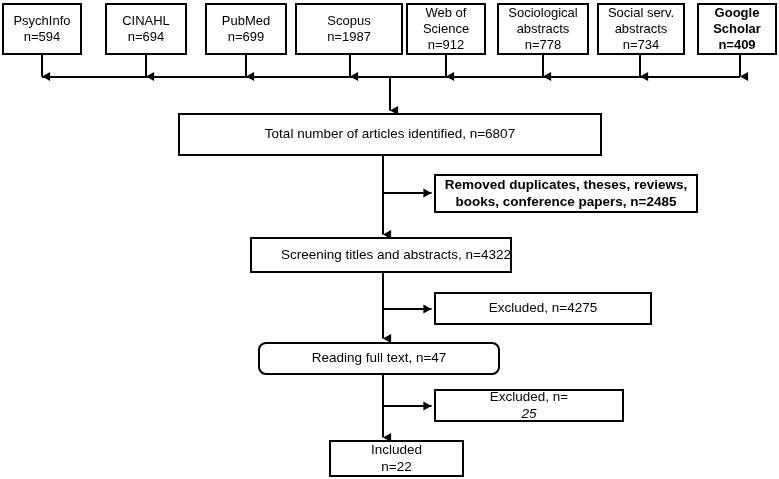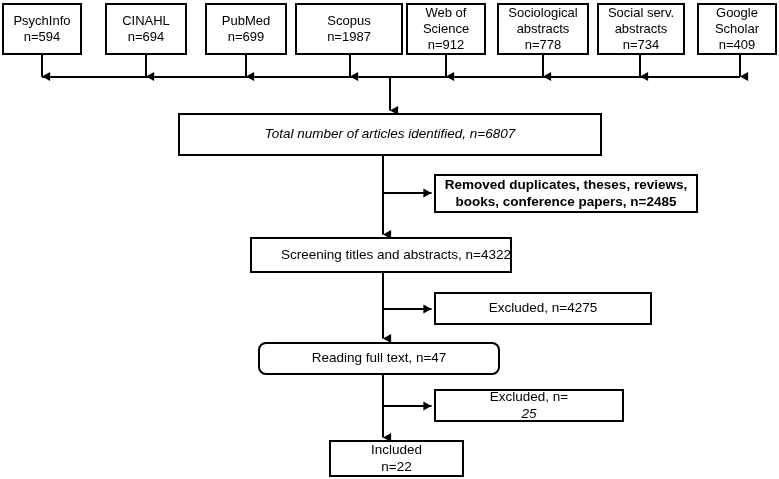--- a/index.html
+++ b/index.html
@@ -145,29 +145,29 @@
   </div>
 
   <div class="box src-box" style="left:597px; top:3px; width:88px; height:52px;">
     <span class="lines">
       <span>Social serv.</span>
       <span>abstracts</span>
       <span>n=734</span>
     </span>
   </div>
 
-  <div class="box src-box" style="left:697px; top:3px; width:80px; height:52px;">
+  <div class="box src-box" style="left:697px; top:3px; width:80px; height:52px;font-weight:bold;">
     <span class="lines">
       <span>Google</span>
       <span>Scholar</span>
       <span>n=409</span>
     </span>
   </div>
 
-  <div class="box main-box" style="left:178px; top:113px; width:424px; height:43px;font-style:italic;">
+  <div class="box main-box" style="left:178px; top:113px; width:424px; height:43px;">
     <span class="lines">
       <span>Total number of articles identified, n=6807</span>
     </span>
   </div>
 
   <div class="box side-box" style="left:434px; top:174px; width:264px; height:39px;font-weight:bold;">
     <span class="lines">
       <span>Removed duplicates, theses, reviews,</span>
       <span>books, conference papers, n=2485</span>
     </span>

